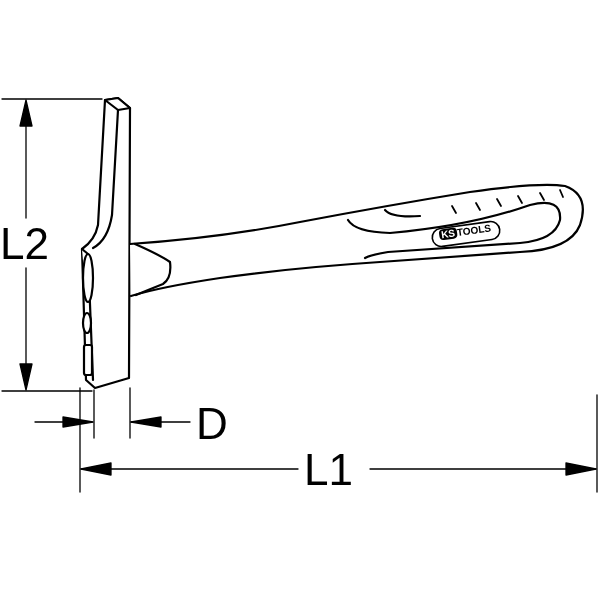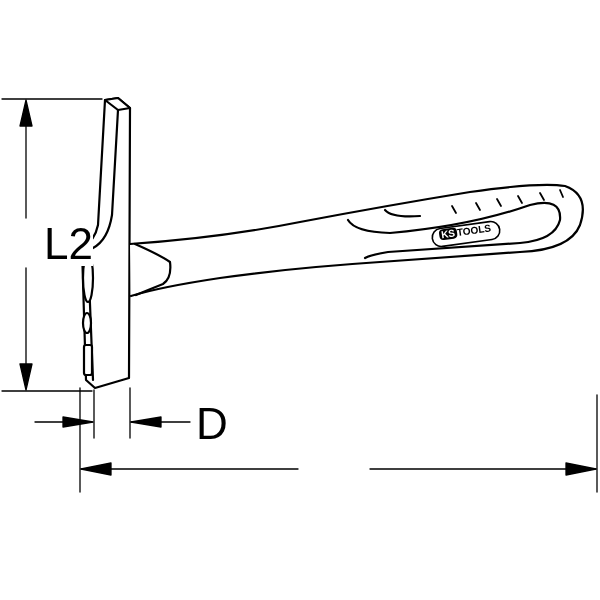--- a/index.html
+++ b/index.html
@@ -75,15 +75,16 @@
       <g>
         <rect x="432" y="225" width="68" height="18" rx="9" transform="rotate(-8 466 234)" fill="#fff" stroke-width="1.6"></rect>
       </g>
     </g>
   </svg>
 
   <div class="brand" style="position:absolute;left:439px;top:226px;transform:rotate(-8deg);">
     <span style="background:#000;color:#fff;padding:0 2px;border-radius:4px;">KS</span><span>TOOLS</span>
   </div>
 
-  <div class="dim-label" style="left:0px;top:222px;padding-left:44px;">L2</div>
+  <div class="dim-label" style="left:0px;top:222px;">L2</div>
   <div class="dim-label" style="left:196px;top:402px;">D</div>
+  <div class="dim-label" style="left:304px;top:448px;">L1</div>
 </div>
 
 </body></html>

